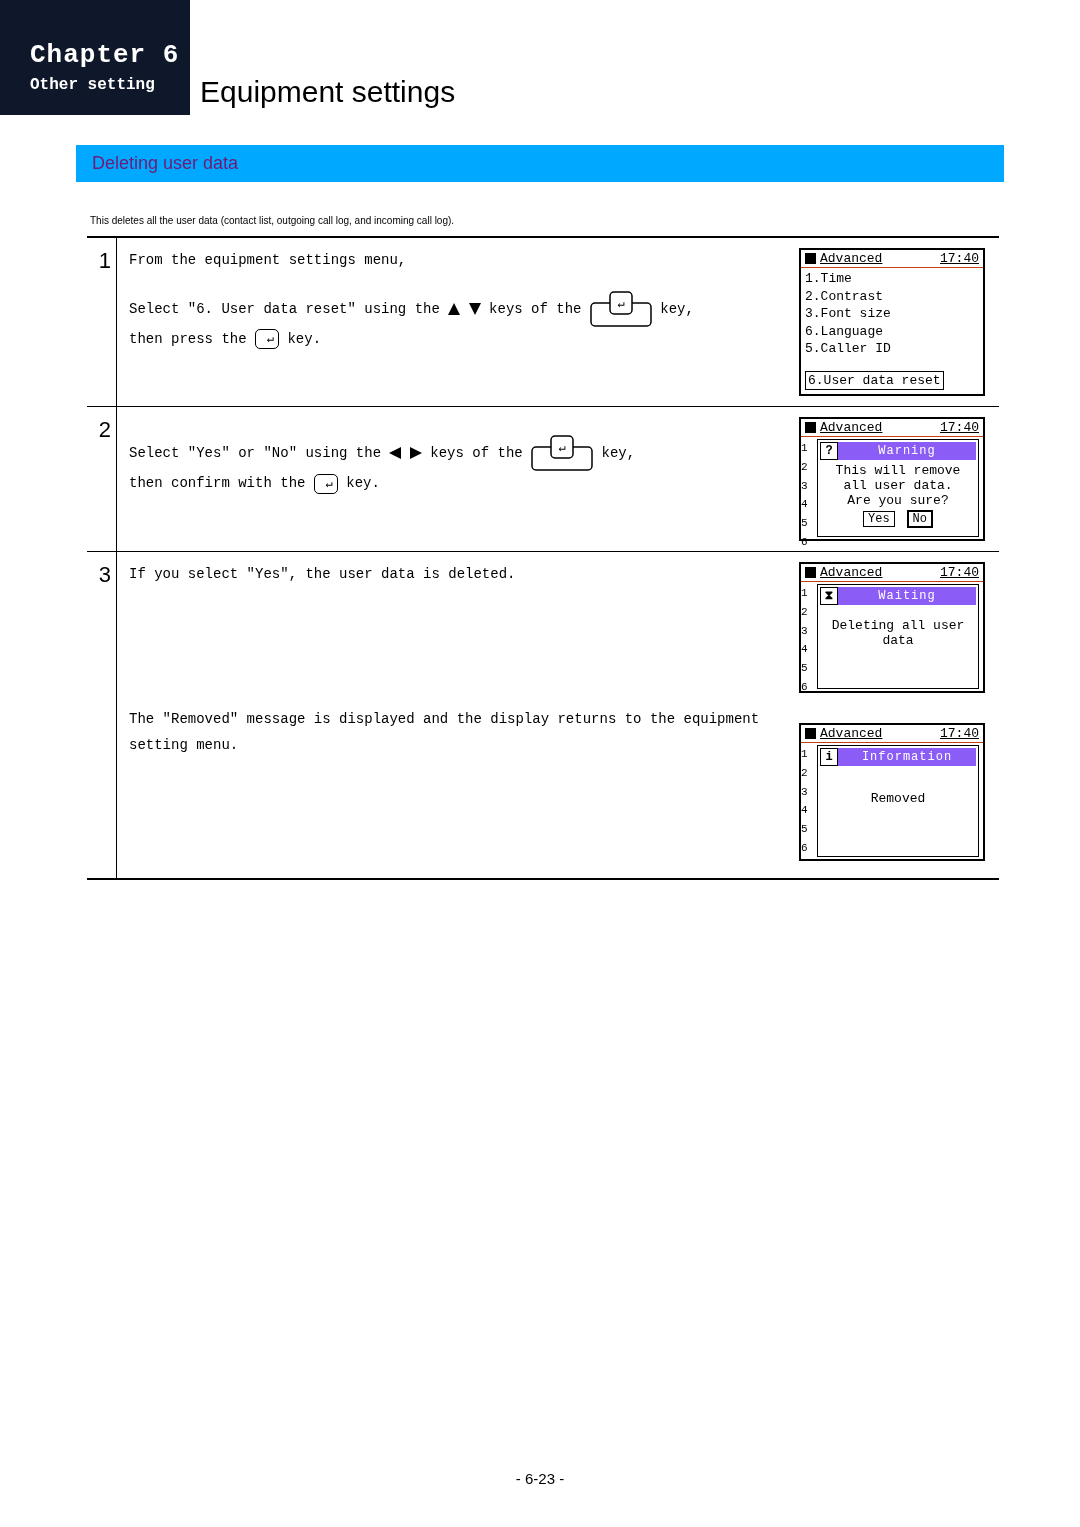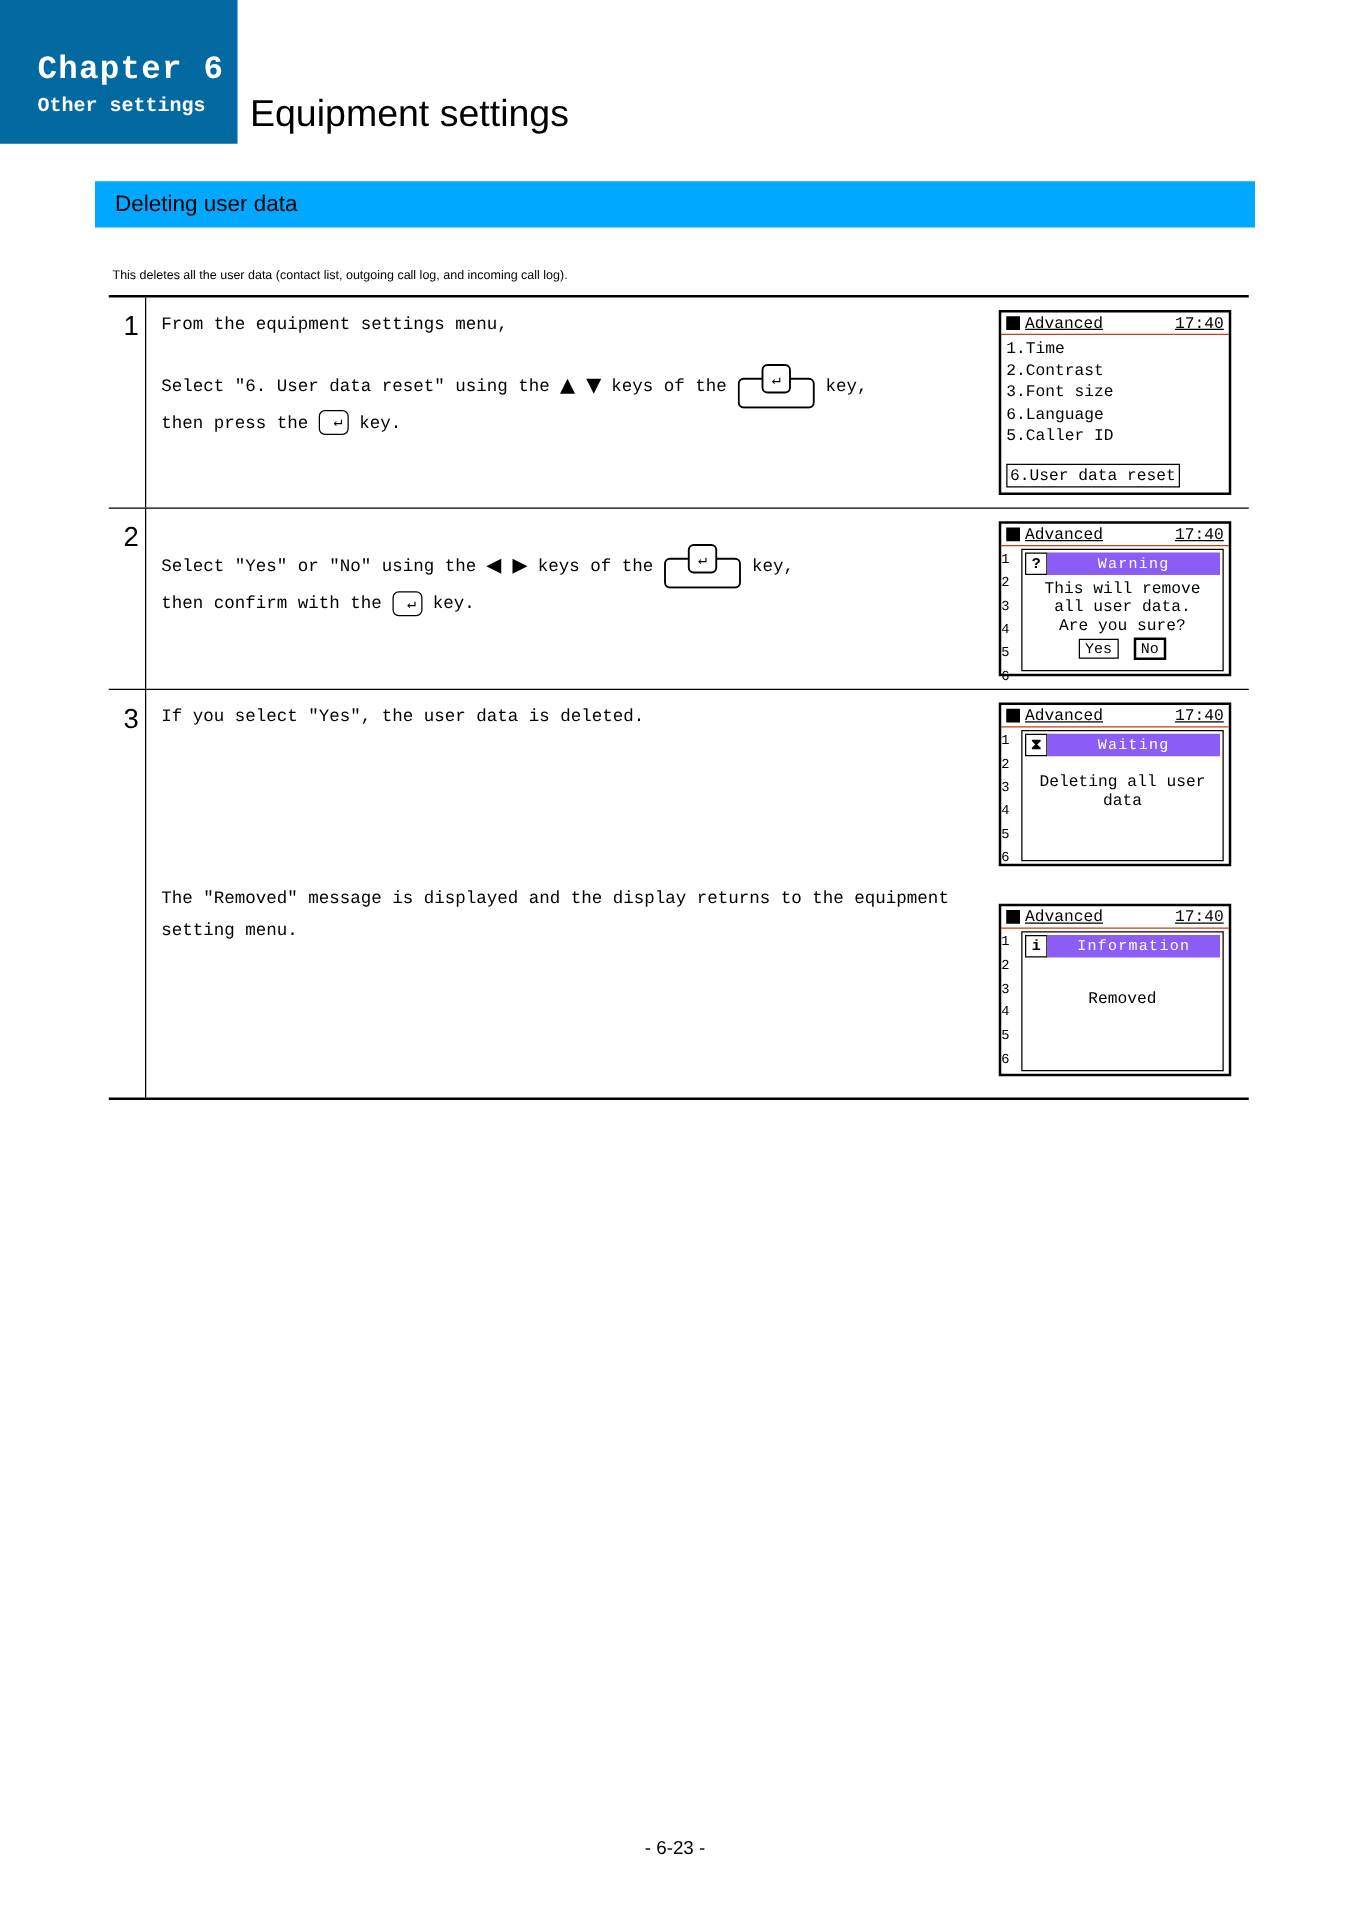--- a/index.html
+++ b/index.html
@@ -9,21 +9,21 @@
     height: 1527px;
     background: #fff;
     position: relative;
     font-size: 14px;
     color: #000;
   }
   .blue-sidebar {
     position: absolute;
     left: 0; top: 0;
     width: 190px;
-    background: #0369a1;
+    background: #0f172a;
     color: #fff;
     padding: 40px 10px 10px 30px;
     height: 115px;
   }
   .chapter-title {
     font-family: "Courier New", monospace;
     font-size: 26px;
     font-weight: bold;
     letter-spacing: 1px;
   }
@@ -39,21 +39,21 @@
     top: 75px;
     font-size: 30px;
     font-weight: normal;
   }
   .section-bar {
     position: absolute;
     left: 76px;
     top: 145px;
     width: 928px;
     background: #00a8ff;
-    color: #000000;
+    color: #701a75;
     padding: 8px 16px;
     font-size: 18px;
   }
   .intro-text {
     position: absolute;
     left: 90px;
     top: 215px;
     font-size: 10px;
     width: 910px;
   }
@@ -218,21 +218,21 @@
     bottom: 40px;
     text-align: center;
     font-size: 15px;
   }
 </style>
 </head>
 <body>
 
 <div class="blue-sidebar">
   <div class="chapter-title">Chapter 6</div>
-  <div class="chapter-sub">Other settings</div>
+  <div class="chapter-sub">Other setting</div>
 </div>
 
 <div class="page-title">Equipment settings</div>
 
 <div class="section-bar">Deleting user data</div>
 
 <div class="intro-text">This deletes all the user data (contact list, outgoing call log, and incoming call log).</div>
 <div class="intro-rule"></div>
 
 <div class="steps">

